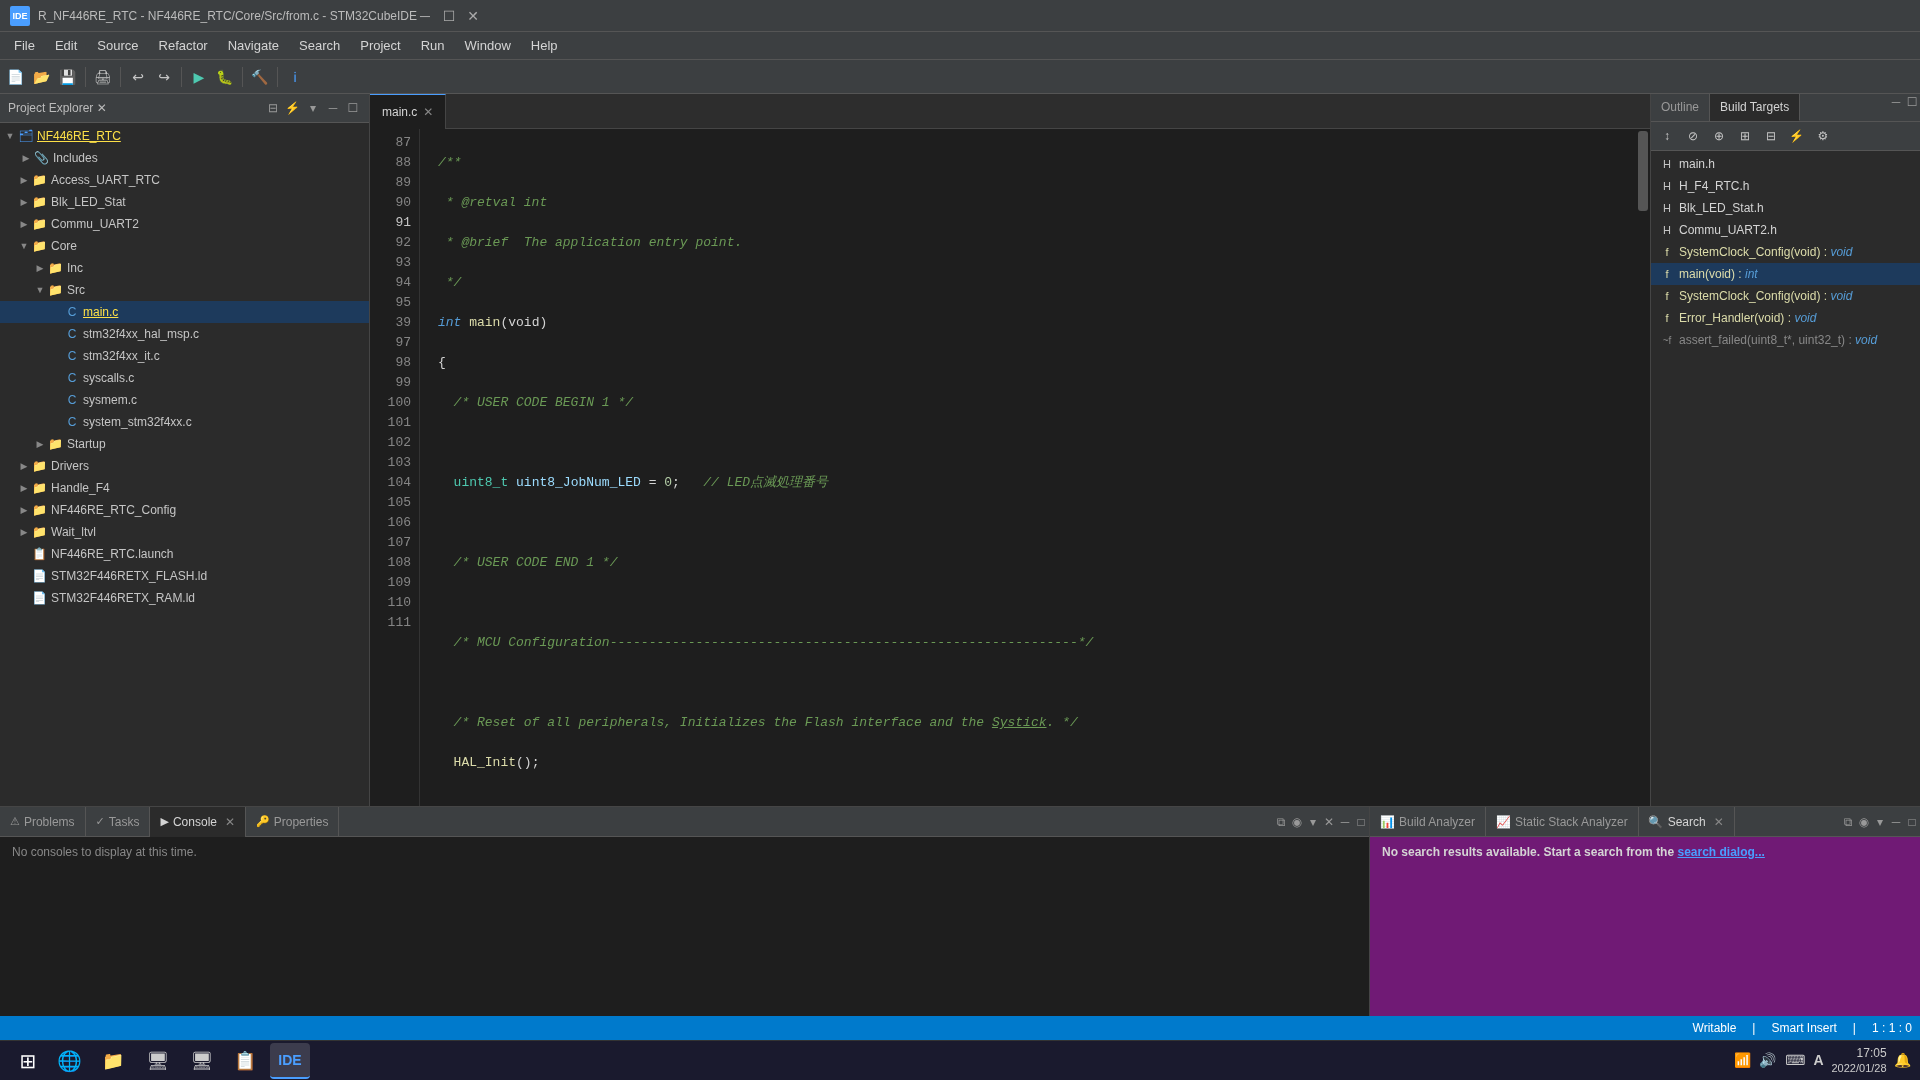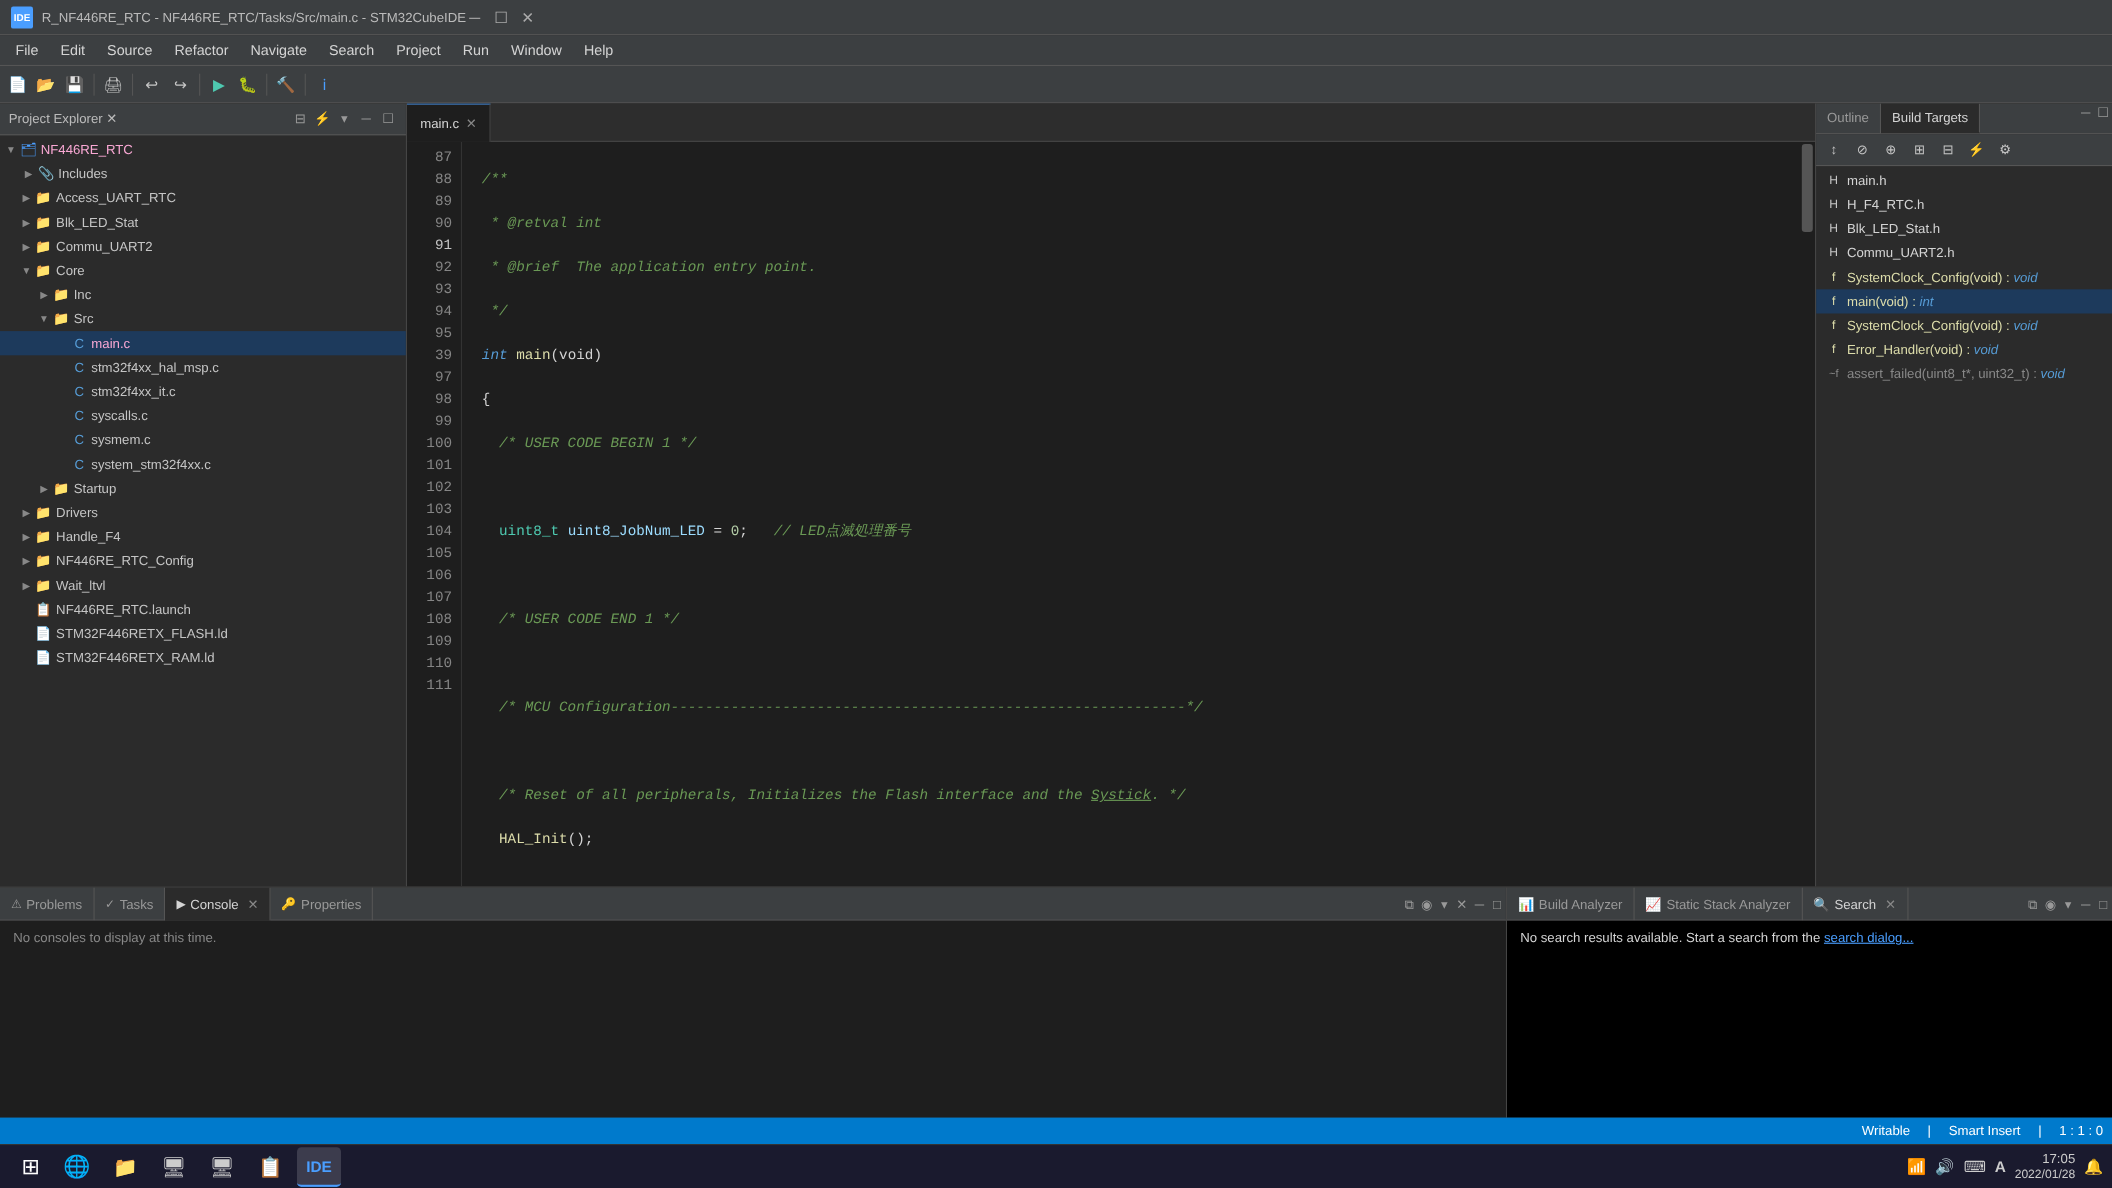--- a/index.html
+++ b/index.html
@@ -34,21 +34,21 @@
     #tree { flex: 1; overflow-y: auto; overflow-x: auto; padding: 2px 0; }
     .tree-item { display: flex; align-items: center; height: 22px; cursor: pointer; padding-right: 4px; white-space: nowrap; }
     .tree-item.selected { background: #1d3a5c; }
     .tree-indent { display: inline-block; flex-shrink: 0; }
     .tree-arrow { width: 16px; height: 16px; display: inline-flex; align-items: center; justify-content: center; color: #888; font-size: 9px; flex-shrink: 0; }
     .tree-arrow.open::before { content: '▼'; }
     .tree-arrow.closed::before { content: '▶'; }
     .tree-arrow.leaf::before { content: ''; }
     .tree-icon { width: 16px; height: 16px; display: inline-flex; align-items: center; justify-content: center; font-size: 12px; flex-shrink: 0; margin-right: 3px; }
     .tree-label { font-size: 12px; color: #c5c5c5; }
-    .tree-label.active { color: #f9a8d4; }
+    .tree-label.active { color: #fde047; text-decoration: underline; }
 
     
     .icon-project { color: #4a9eff; }
     .icon-folder { color: #dcb67a; }
 
     
     #editor-area { flex: 1; display: flex; flex-direction: column; background: #1e1e1e; }
 
     
     #editor-tabs { background: #2d2d2d; display: flex; align-items: center; height: 35px; border-bottom: 1px solid #454545; flex-shrink: 0; }
@@ -92,21 +92,21 @@
     #bottom-left { flex: 1; display: flex; flex-direction: column; border-right: 1px solid #454545; }
     #bottom-tabs { background: #3c3f41; display: flex; align-items: center; height: 30px; border-bottom: 1px solid #555; }
     .bottom-tab { display: flex; align-items: center; padding: 0 10px; height: 30px; font-size: 12px; color: #999; cursor: pointer; border-right: 1px solid #555; gap: 4px; }
     .bottom-tab.active { color: #d4d4d4; background: #2b2b2b; }
     .bottom-tab-icon { font-size: 11px; }
     #bottom-content { flex: 1; background: #1e1e1e; padding: 8px 12px; color: #888; font-size: 12px; overflow: auto; }
     #bottom-right { width: 550px; display: flex; flex-direction: column; }
     #bottom-right-tabs { background: #3c3f41; display: flex; align-items: center; height: 30px; border-bottom: 1px solid #555; }
     .br-tab { display: flex; align-items: center; padding: 0 10px; height: 30px; font-size: 12px; color: #999; cursor: pointer; border-right: 1px solid #555; gap: 4px; }
     .br-tab.active { color: #d4d4d4; }
-    #search-content { flex: 1; background: #000000; padding: 8px 12px; font-size: 12px; overflow: auto; }
+    #search-content { flex: 1; background: #701a75; padding: 8px 12px; font-size: 12px; overflow: auto; font-weight: bold; }
     .search-link { color: #4a9eff; text-decoration: underline; cursor: pointer; }
 
     
     #statusbar { background: #007acc; height: 24px; display: flex; align-items: center; padding: 0 8px; font-size: 12px; color: white; flex-shrink: 0; gap: 16px; }
     #statusbar-left { display: flex; gap: 16px; align-items: center; }
     #statusbar-right { margin-left: auto; display: flex; gap: 16px; align-items: center; }
 
     
     #taskbar { background: #1a1a2e; height: 40px; display: flex; align-items: center; padding: 0 8px; flex-shrink: 0; border-top: 1px solid #333; }
     #taskbar-start { width: 40px; height: 36px; display: flex; align-items: center; justify-content: center; cursor: pointer; }
@@ -124,21 +124,21 @@
     ::-webkit-scrollbar-thumb { background: #555; border-radius: 4px; }
     .code-line { min-height: 20px; padding: 0 2px; }
   </style>
 </head>
 <body>
 
 <div id="titlebar">
   <div id="titlebar-icon">
     <span style="font-size:9px;font-weight:bold;">IDE</span>
   </div>
-  <span id="titlebar-title-text">R_NF446RE_RTC - NF446RE_RTC/Tasks/Src/main.c - STM32CubeIDE</span>
+  <span id="titlebar-title-text">R_NF446RE_RTC - NF446RE_RTC/Core/Src/from.c - STM32CubeIDE</span>
   <div id="titlebar-controls">
     <div class="title-btn">─</div>
     <div class="title-btn">☐</div>
     <div class="title-btn">✕</div>
   </div>
 </div>
 
 <div id="menubar">
   <div class="menu-item">File</div>
   <div class="menu-item">Edit</div>

